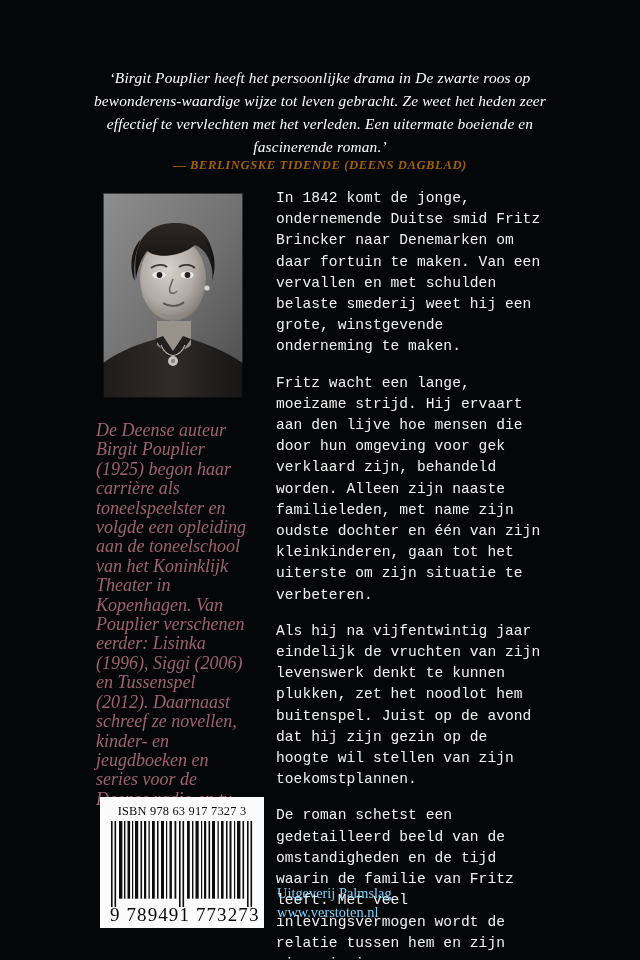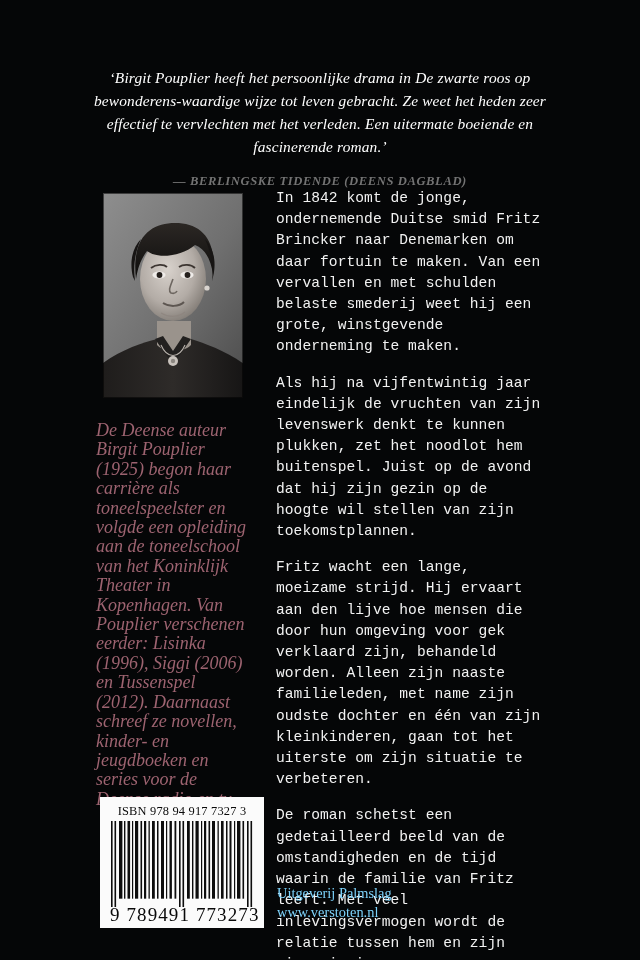--- a/index.html
+++ b/index.html
@@ -27,26 +27,26 @@
   }
   #quote-text {
     margin: 0;
     font-style: italic;
     font-size: 15.4px;
     line-height: 23px;
     color: #ffffff;
     letter-spacing: 0.15px;
   }
   #quote-source {
-    margin: 16px 0 0 0;
+    margin: 0 0 0 0;
     font-style: italic;
     font-weight: bold;
     font-size: 12.6px;
     letter-spacing: 0.6px;
-    color: #737373;
+    color: #a16207;
   }
 
   
   #author-photo {
     position: absolute;
     left: 103px;
     top: 193px;
     width: 140px;
     height: 205px;
     overflow: hidden;
@@ -195,21 +195,21 @@
       <circle cx="70" cy="168" r="5" fill="#c9c3bd"></circle>
       <circle cx="70" cy="168" r="2.2" fill="#8c8781"></circle>
 
       <rect x="0" y="0" width="140" height="205" fill="none" stroke="#000" stroke-width="2" opacity="0.55"></rect>
     </svg>
   </div>
 
   <p id="author-bio">De Deense auteur Birgit Pouplier (1925) begon haar carrière als toneelspeelster en volgde een opleiding aan de toneelschool van het Koninklijk Theater in Kopenhagen. Van Pouplier verschenen eerder: Lisinka (1996), Siggi (2006) en Tussenspel (2012). Daarnaast schreef ze novellen, kinder- en jeugdboeken en series voor de Deense radio en tv.</p>
 
   <div id="barcode-panel">
-    <div id="isbn-text">ISBN 978 94 917 7327 3</div>
+    <div id="isbn-text">ISBN 978 63 917 7327 3</div>
     <div id="barcode-bars">
       <svg viewBox="0 0 146 62" preserveAspectRatio="none" aria-hidden="true">
         <rect x="0" y="0" width="146" height="62" fill="#fbfbfb"></rect>
         <g fill="#0d0d0d">
           <rect x="2" y="0" width="1.6" height="62"></rect>
           <rect x="5.5" y="0" width="1.6" height="62"></rect>
           <rect x="10" y="0" width="3.4" height="56"></rect>
           <rect x="15" y="0" width="1.4" height="56"></rect>
           <rect x="18.5" y="0" width="2.6" height="56"></rect>
           <rect x="23" y="0" width="1.2" height="56"></rect>
@@ -242,22 +242,22 @@
           <rect x="138" y="0" width="1.6" height="62"></rect>
           <rect x="141.5" y="0" width="1.6" height="62"></rect>
         </g>
       </svg>
     </div>
     <div id="barcode-digits">9 789491 773273</div>
   </div>
 
   <div id="blurb">
     <p>In 1842 komt de jonge, ondernemende Duitse smid Fritz Brincker naar Denemarken om daar fortuin te maken. Van een vervallen en met schulden belaste smederij weet hij een grote, winstgevende onderneming te maken.</p>
+    <p>Fritz wacht een lange, moeizame strijd. Hij ervaart aan den lijve hoe mensen die door hun omgeving voor gek verklaard zijn, behandeld worden. Alleen zijn naaste familieleden, met name zijn oudste dochter en één van zijn kleinkinderen, gaan tot het uiterste om zijn situatie te verbeteren.</p>
     <p>Als hij na vijfentwintig jaar eindelijk de vruchten van zijn levenswerk denkt te kunnen plukken, zet het noodlot hem buitenspel. Juist op de avond dat hij zijn gezin op de hoogte wil stellen van zijn toekomstplannen.</p>
-    <p>Fritz wacht een lange, moeizame strijd. Hij ervaart aan den lijve hoe mensen die door hun omgeving voor gek verklaard zijn, behandeld worden. Alleen zijn naaste familieleden, met name zijn oudste dochter en één van zijn kleinkinderen, gaan tot het uiterste om zijn situatie te verbeteren.</p>
     <p>De roman schetst een gedetailleerd beeld van de omstandigheden en de tijd waarin de familie van Fritz leeft. Met veel inlevingsvermogen wordt de relatie tussen hem en zijn eigenzinnige en hartstochtelijke vrouw Julle beschreven, die vanwege hun huwelijk door haar familie is verstoten. Het verhaal laat zien hoe Fritz zich als Duitse immigrant staande houdt in een vreemde en soms vijandige omgeving en hoe zijn solidariteit met zijn nieuwe vaderland groeit.</p>
   </div>
 
   <div id="publisher">
     <div>Uitgeverij Palmslag</div>
     <div>www.verstoten.nl</div>
   </div>
 
 </div>
 

